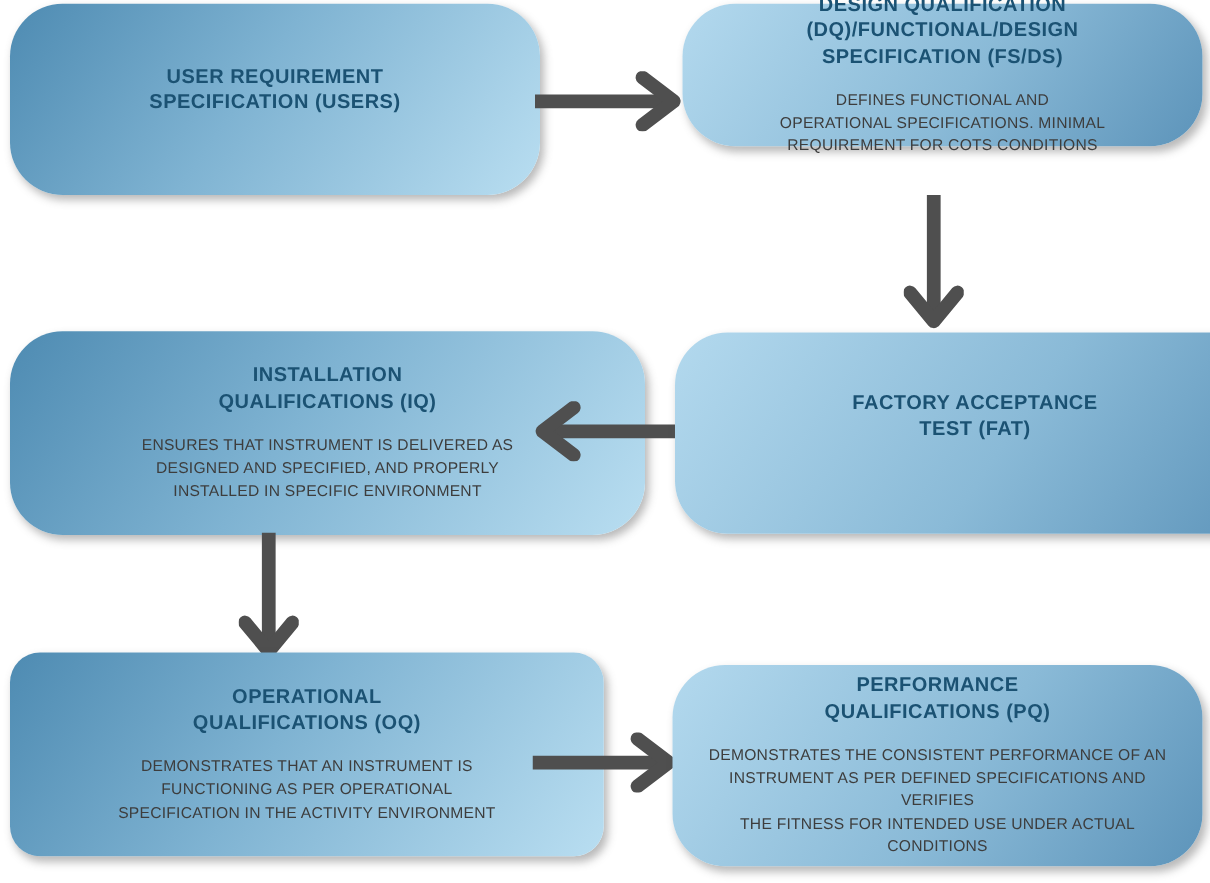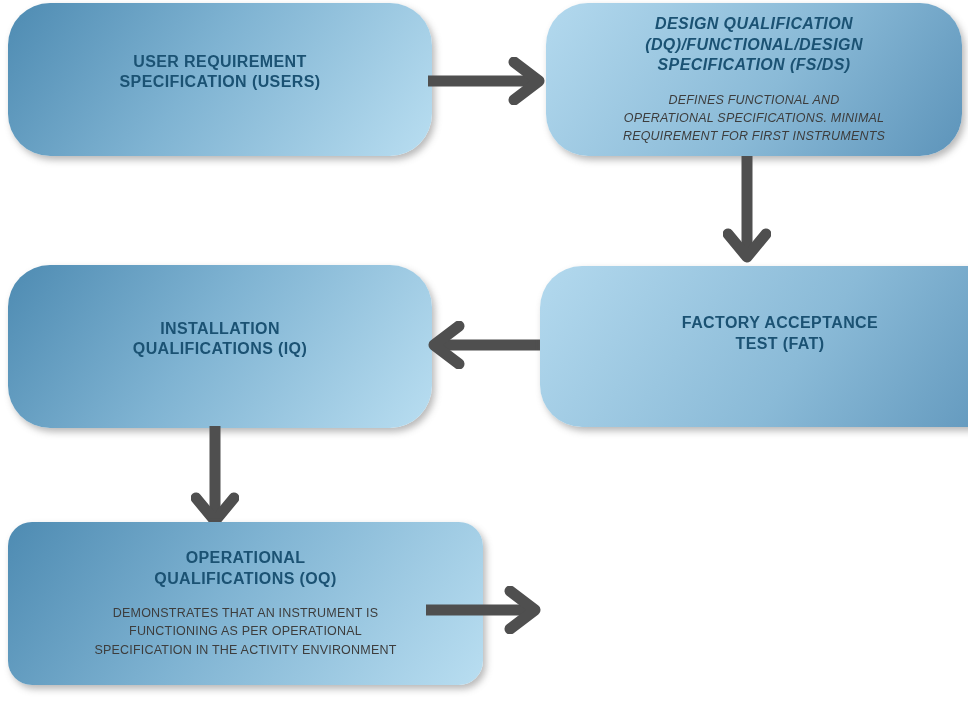--- a/index.html
+++ b/index.html
@@ -63,22 +63,22 @@
     stroke-linejoin: round;
   }
   .arrow-shaft-flat {
     stroke: var(--arrow-color);
     fill: none;
     stroke-width: 11;
     stroke-linecap: butt;
   }
   
   #box-urs { left: 8px;   top: 3px;   width: 424px; height: 153px; }
-  #box-dq  { left: 546px; top: 3px;   width: 416px; height: 153px; font-style: italic; }
-  #box-iq  { left: 8px;   top: 265px; width: 424px; height: 163px; }
+  #box-dq  { left: 546px; top: 3px;   width: 416px; height: 114px; }
+  #box-iq  { left: 8px;   top: 265px; width: 508px; height: 163px; }
   #box-fat { left: 540px; top: 266px; width: 480px; height: 161px; }
   #box-oq  { left: 8px;   top: 522px; width: 475px; height: 163px; border-radius: 24px; }
   #box-pq  { left: 538px; top: 532px; width: 424px; height: 161px; }
   
   #arrow-1 { left: 428px; top: 57px;  }
   #arrow-2 { left: 723px; top: 156px; }
   #arrow-3 { left: 428px; top: 321px; }
   #arrow-4 { left: 191px; top: 426px; }
   #arrow-5 { left: 426px; top: 586px; }
 </style>
@@ -96,31 +96,34 @@
     <line class="arrow-shaft-flat" x1="0" y1="24" x2="108" y2="24"></line>
     <polyline class="arrow-stroke" points="86,5 111,24 86,43"></polyline>
   </svg>
 
   <div class="flow-box grad-right" id="box-dq">
     <div class="box-title">DESIGN QUALIFICATION
 (DQ)/FUNCTIONAL/DESIGN
 SPECIFICATION (FS/DS)</div>
     <div class="box-body">DEFINES FUNCTIONAL AND
 OPERATIONAL SPECIFICATIONS. MINIMAL
-REQUIREMENT FOR FIRST INSTRUMENTS</div>
+REQUIREMENT FOR COTS CONDITIONS</div>
   </div>
 
   <svg class="arrow" id="arrow-2" width="48" height="110" viewBox="0 0 48 110">
     <line class="arrow-shaft-flat" x1="24" y1="0" x2="24" y2="100"></line>
     <polyline class="arrow-stroke" points="5,78 24,101 43,78"></polyline>
   </svg>
 
   <div class="flow-box grad-left" id="box-iq">
     <div class="box-title">INSTALLATION
 QUALIFICATIONS (IQ)</div>
+    <div class="box-body">ENSURES THAT INSTRUMENT IS DELIVERED AS
+DESIGNED AND SPECIFIED, AND PROPERLY
+INSTALLED IN SPECIFIC ENVIRONMENT</div>
   </div>
 
   <svg class="arrow" id="arrow-3" width="114" height="48" viewBox="0 0 114 48">
     <line class="arrow-shaft-flat" x1="114" y1="24" x2="10" y2="24"></line>
     <polyline class="arrow-stroke" points="31,5 6,24 31,43"></polyline>
   </svg>
 
   <div class="flow-box grad-right box-fat" id="box-fat">
     <div class="box-title">FACTORY ACCEPTANCE
 TEST (FAT)</div>
@@ -137,14 +140,21 @@
     <div class="box-body">DEMONSTRATES THAT AN INSTRUMENT IS
 FUNCTIONING AS PER OPERATIONAL
 SPECIFICATION IN THE ACTIVITY ENVIRONMENT</div>
   </div>
 
   <svg class="arrow" id="arrow-5" width="116" height="48" viewBox="0 0 116 48">
     <line class="arrow-shaft-flat" x1="0" y1="24" x2="106" y2="24"></line>
     <polyline class="arrow-stroke" points="84,5 109,24 84,43"></polyline>
   </svg>
 
+  <div class="flow-box grad-right" id="box-pq">
+    <div class="box-title">PERFORMANCE
+QUALIFICATIONS (PQ)</div>
+    <div class="box-body">DEMONSTRATES THE CONSISTENT PERFORMANCE OF AN
+INSTRUMENT AS PER DEFINED SPECIFICATIONS AND VERIFIES
+THE FITNESS FOR INTENDED USE UNDER ACTUAL CONDITIONS</div>
+  </div>
 
 </div>
 
 </body></html>

